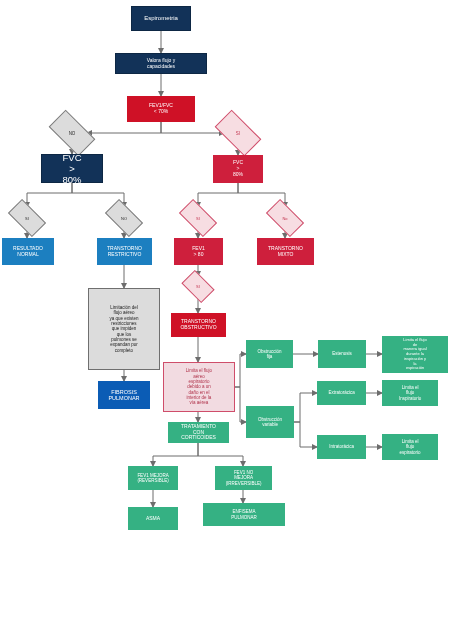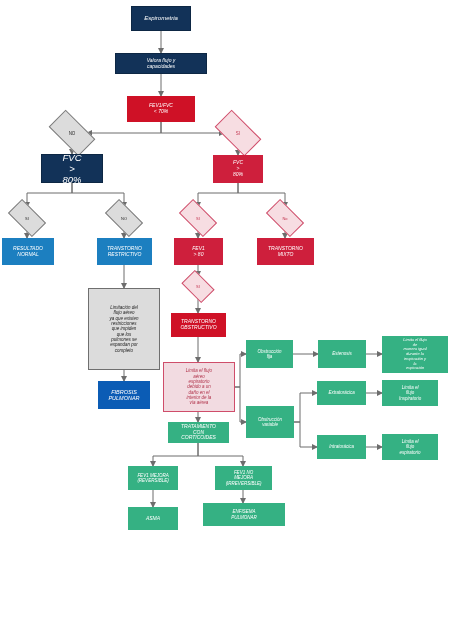--- a/index.html
+++ b/index.html
@@ -17,21 +17,20 @@
     position:absolute;
     box-sizing:border-box;
     display:flex;
     align-items:center;
     justify-content:center;
     text-align:center;
     line-height:1.18;
     color:#ffffff;
     white-space:pre-line;
     padding:1px 20px;
-    font-style:italic;
   }
 
   
   .navy    {background:#123258; border:1px solid #0d2744;}
   .blue    {background:#1c7fc0; border:1px solid #1c7fc0;}
   .blue-dk {background:#0b5cb5; border:1px solid #0b5cb5;}
   .red     {background:#cf1126; border:1px solid #cf1126;}
   .crimson {background:#ce1f3c; border:1px solid #ce1f3c;}
   .green   {background:#35b183; border:1px solid #35b183;}
   .grey    {background:#dcdcdc; border:1px solid #6f6f6f; color:#1b1b1b;}

